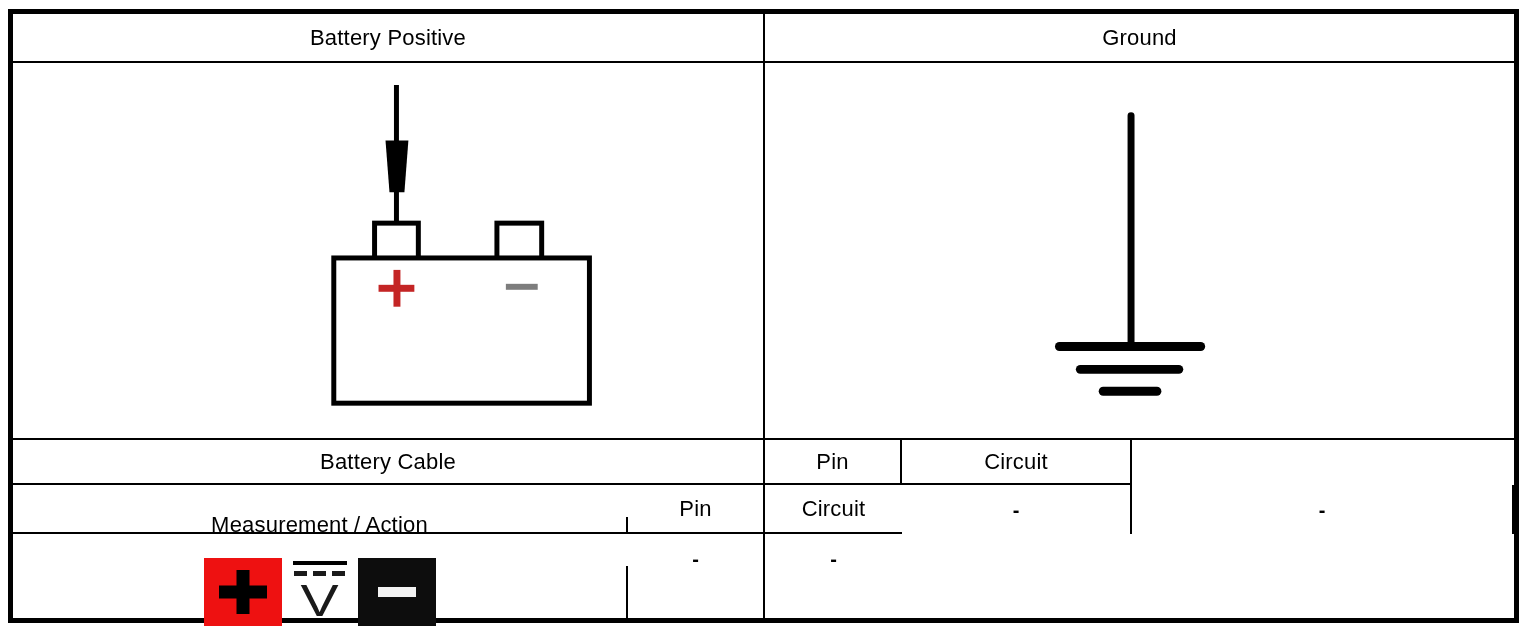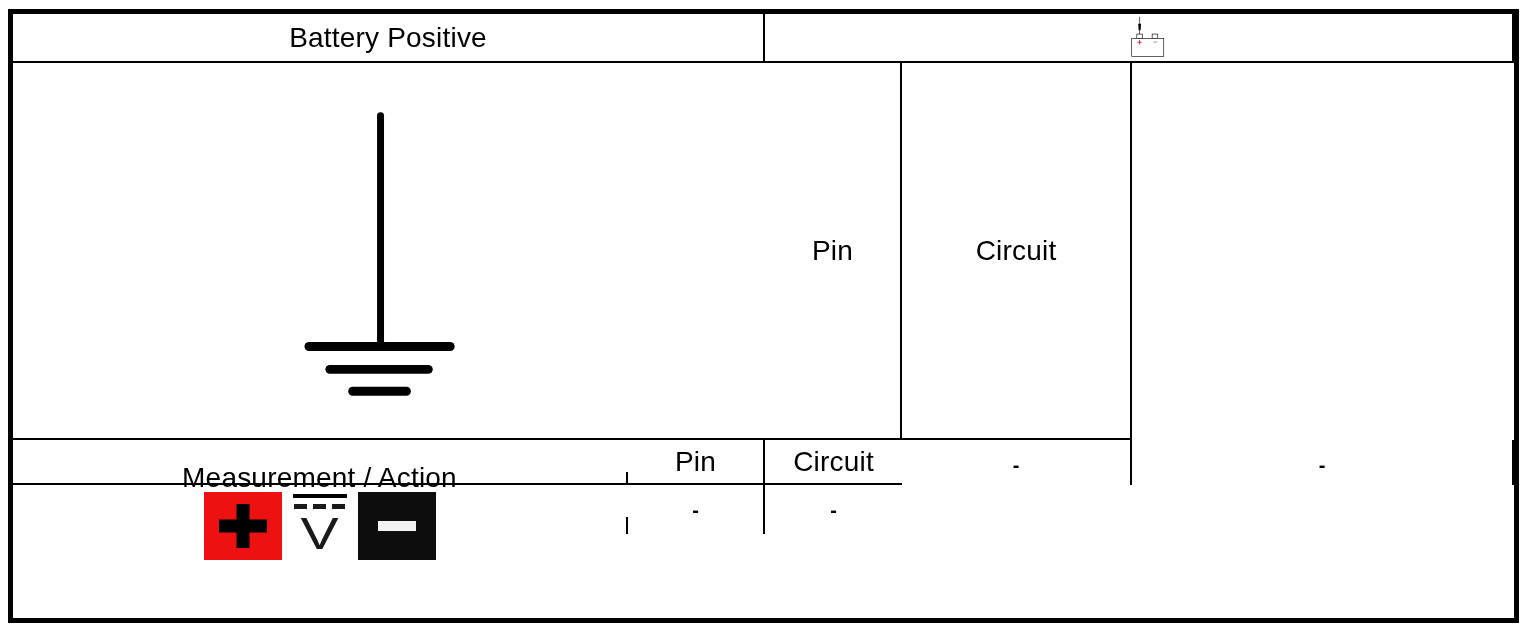--- a/index.html
+++ b/index.html
@@ -18,21 +18,21 @@
     display:grid;
     grid-template-columns:233px 382px 137px 137px 230px 382px;
     grid-template-rows:49px 377px 45px 49px 84px;
     background:#fff;
   }
   .cell{display:flex;align-items:center;justify-content:center;background:#fff;}
   .br{border-right:2px solid var(--line-black);}
   .bb{border-bottom:2px solid var(--line-black);}
   .span3{grid-column:span 3;}
   .span2{grid-column:span 2;margin-top:32px;}
-  .hdr{font-size:28px;letter-spacing:.2px;}
+  .hdr{font-size:22px;letter-spacing:.2px;}
   .val{font-size:20px;font-weight:bold;align-items:flex-start;padding-top:14px;}
   .sym{align-items:stretch;justify-content:stretch;}
   .sym svg{width:100%;height:100%;display:block;}
 
   
   .wire{stroke:var(--line-black);stroke-width:5;}
   .probe-body{fill:var(--line-black);}
   .outline{fill:#fff;stroke:var(--line-black);stroke-width:5;}
   .bat-plus{fill:var(--battery-plus-red);}
   .bat-minus{fill:var(--battery-minus-gray);}
@@ -56,20 +56,23 @@
   .dc-v{font-size:44px;line-height:46px;transform:scaleX(1.3);font-weight:400;color:#1a1a1a;}
 </style>
 </head>
 <body>
 
 <div class="sheet">
 
   <div class="cell hdr span3 br bb">
     <span>Battery Positive</span>
   </div>
+  <div class="cell hdr span3 bb">
+    <span>Ground</span>
+  </div>
 
   <div class="cell sym span3 br bb">
     <svg viewBox="0 0 615 377" aria-hidden="true">
       <line class="wire" x1="316" y1="22" x2="316" y2="166"></line>
       <polygon class="probe-body" points="305,78 328,78 324,130 309,130"></polygon>
       <rect class="outline" x="294" y="161" width="44" height="36"></rect>
       <rect class="outline" x="417" y="161" width="45" height="36"></rect>
       <rect class="outline" x="253" y="196" width="257" height="146"></rect>
       <g>
         <rect class="bat-plus" x="298" y="223" width="36" height="7"></rect>
@@ -80,20 +83,23 @@
   </div>
   <div class="cell sym span3 bb">
     <svg viewBox="0 0 749 377" aria-hidden="true">
       <line class="gnd" x1="366" y1="53" x2="366" y2="284" stroke-width="7"></line>
       <line class="gnd" x1="294" y1="285" x2="436" y2="285" stroke-width="9"></line>
       <line class="gnd" x1="315" y1="308" x2="414" y2="308" stroke-width="9"></line>
       <line class="gnd" x1="338" y1="330" x2="392" y2="330" stroke-width="9"></line>
     </svg>
   </div>
 
+  <div class="cell hdr span3 br bb">
+    <span>Battery Cable</span>
+  </div>
 
   <div class="cell hdr br bb">
     <span>Pin</span>
   </div>
   <div class="cell hdr br bb">
     <span>Circuit</span>
   </div>
   <div class="cell hdr span2 br bb">
     <span>Measurement / Action</span>
   </div>

